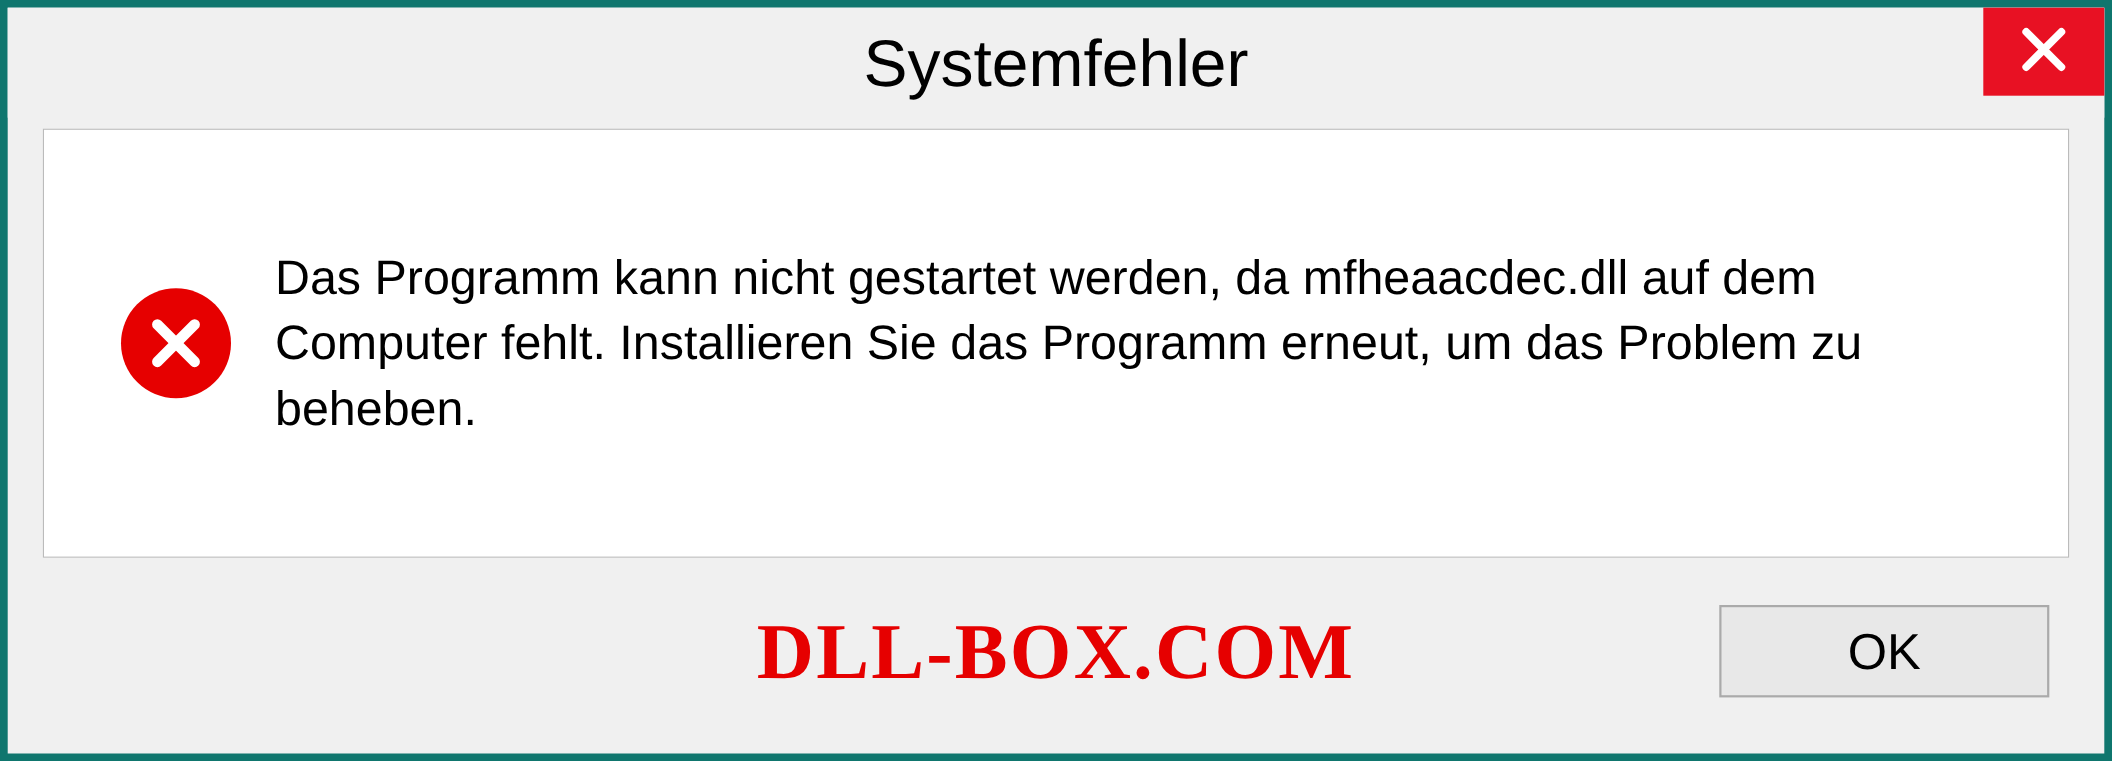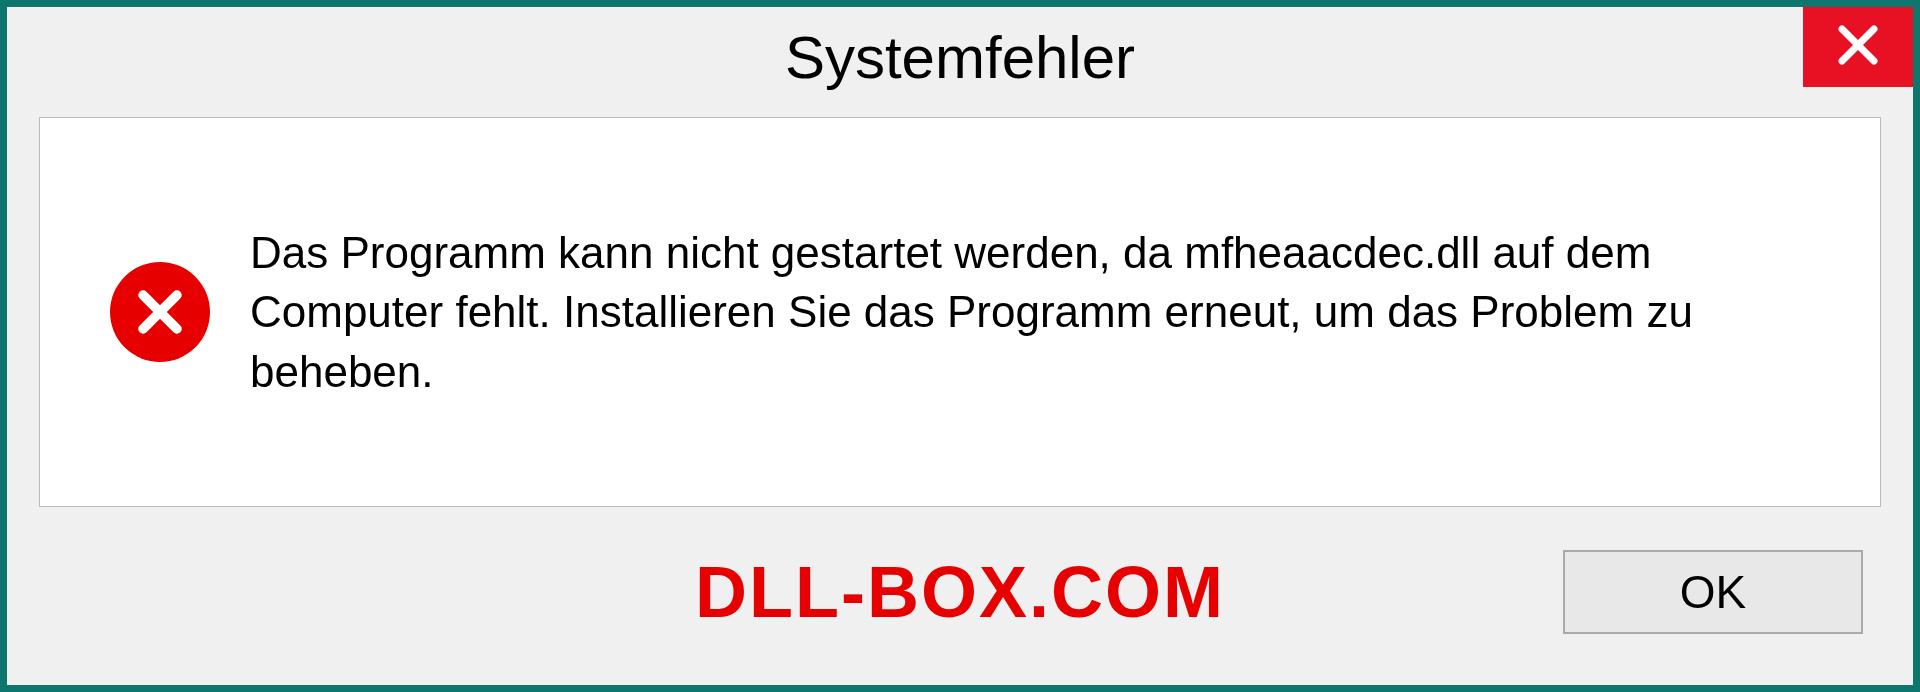--- a/index.html
+++ b/index.html
@@ -93,21 +93,21 @@
       padding-right: 50px;
     }
     .watermark {
       position: absolute;
       left: 50%;
       transform: translateX(-50%);
       font-size: 72px;
       font-weight: 800;
       color: #e60000;
       letter-spacing: 2px;
-      font-family: Liberation Sans, sans-serif;
+      font-family: Liberation Serif, serif;
       white-space: nowrap;
     }
     .ok-button {
       width: 300px;
       height: 84px;
       background: #e8e8e8;
       border: 2px solid #aaa;
       font-size: 46px;
       font-family: inherit;
       cursor: pointer;

